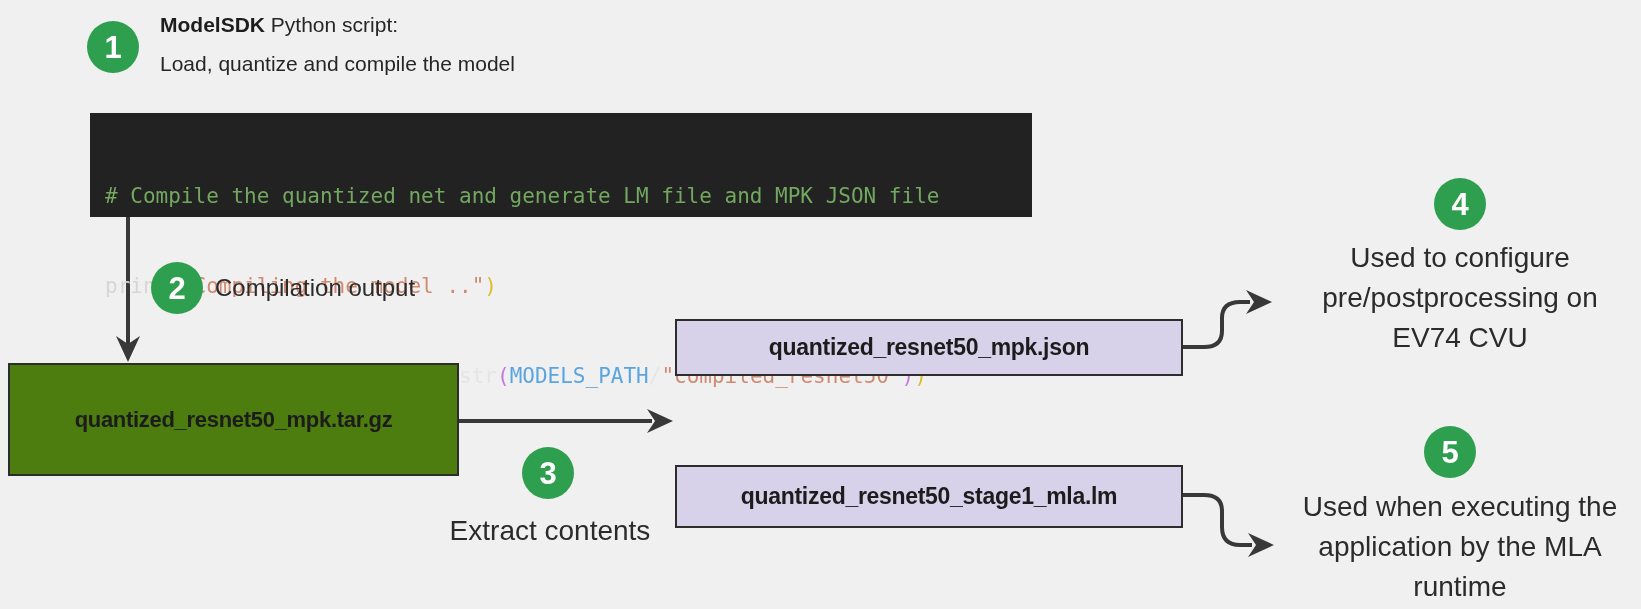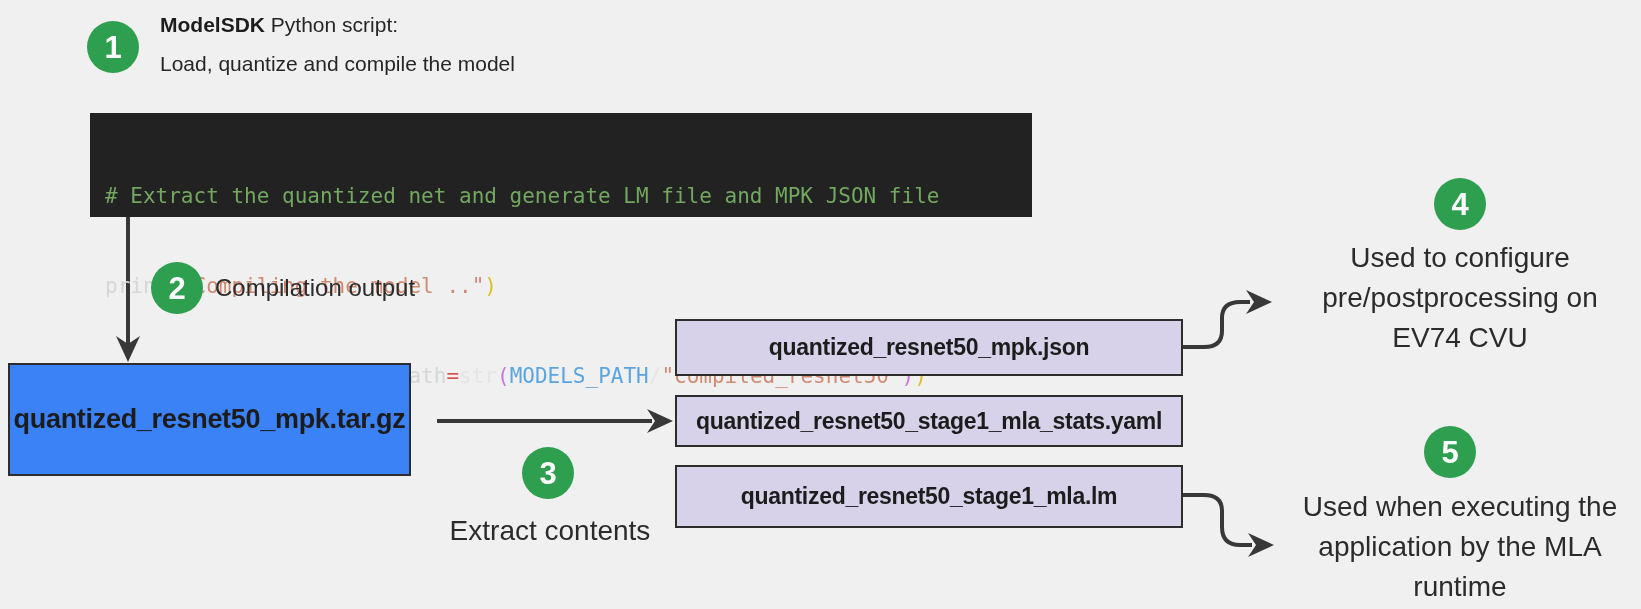--- a/index.html
+++ b/index.html
@@ -36,22 +36,22 @@
   
   .step2-label{left:215px;top:271px;font-size:24px;line-height:34px;color:#2b2b2b;}
   .step3-label{left:415px;top:514px;width:270px;text-align:center;font-size:28px;line-height:34px;color:#2b2b2b;}
   
   .filebox{
     position:absolute;box-sizing:border-box;display:flex;align-items:center;justify-content:center;
     border:2.5px solid #2d2d2d;background:#d7d2e9;font-weight:bold;color:#1c1c1c;
     letter-spacing:-0.3px;
   }
   .archive{
-    left:8px;top:363px;width:403px;height:113px;background:#3b82f6;border-width:2px;
-    font-size:27px;
+    left:8px;top:363px;width:451px;height:113px;background:#4d7c0f;border-width:2px;
+    font-size:22px;
   }
   .file-json{left:675px;top:319px;width:508px;height:57px;font-size:23px;}
   .file-yaml{left:675px;top:395px;width:508px;height:52px;font-size:23px;}
   .file-lm{left:675px;top:465px;width:508px;height:63px;font-size:23px;}
   
   .note{
     position:absolute;left:1242px;width:436px;text-align:center;
     font-size:28px;line-height:40px;color:#2b2b2b;
   }
   .note4{top:238px;}
@@ -80,44 +80,41 @@
 
   <div class="badge" style="left:87px;top:21px;">
     <span>1</span>
   </div>
   <div class="abs step1-text">
     <div><b>ModelSDK</b><span> Python script:</span></div>
     <div>Load, quantize and compile the model</div>
   </div>
 
   <div class="abs codeblock">
-    <div><span class="tok-comment"># Extract the quantized net and generate LM file and MPK JSON file</span></div>
+    <div><span class="tok-comment"># Compile the quantized net and generate LM file and MPK JSON file</span></div>
     <div><span class="tok-plain">print</span><span class="tok-gold">(</span><span class="tok-string">"Compiling the model .."</span><span class="tok-gold">)</span></div>
     <div><span class="tok-plain">sdk_net.compile</span><span class="tok-gold">(</span><span class="tok-plain">output_path</span><span class="tok-red">=</span><span class="tok-teal">str</span><span class="tok-purple">(</span><span class="tok-blue">MODELS_PATH</span><span class="tok-teal">/</span><span class="tok-string">"compiled_resnet50"</span><span class="tok-purple">)</span><span class="tok-gold">)</span></div>
   </div>
 
   <div class="badge" style="left:151px;top:262px;">
     <span>2</span>
   </div>
   <div class="abs step2-label">Compilation output</div>
 
   <div class="filebox archive">
     <span>quantized_resnet50_mpk.tar.gz</span>
   </div>
 
   <div class="badge" style="left:522px;top:447px;">
     <span>3</span>
   </div>
   <div class="abs step3-label">Extract contents</div>
 
   <div class="filebox file-json">
     <span>quantized_resnet50_mpk.json</span>
-  </div>
-  <div class="filebox file-yaml">
-    <span>quantized_resnet50_stage1_mla_stats.yaml</span>
   </div>
   <div class="filebox file-lm">
     <span>quantized_resnet50_stage1_mla.lm</span>
   </div>
 
   <div class="badge" style="left:1434px;top:178px;">
     <span>4</span>
   </div>
   <div class="note note4">
     <div>Used to configure</div>

